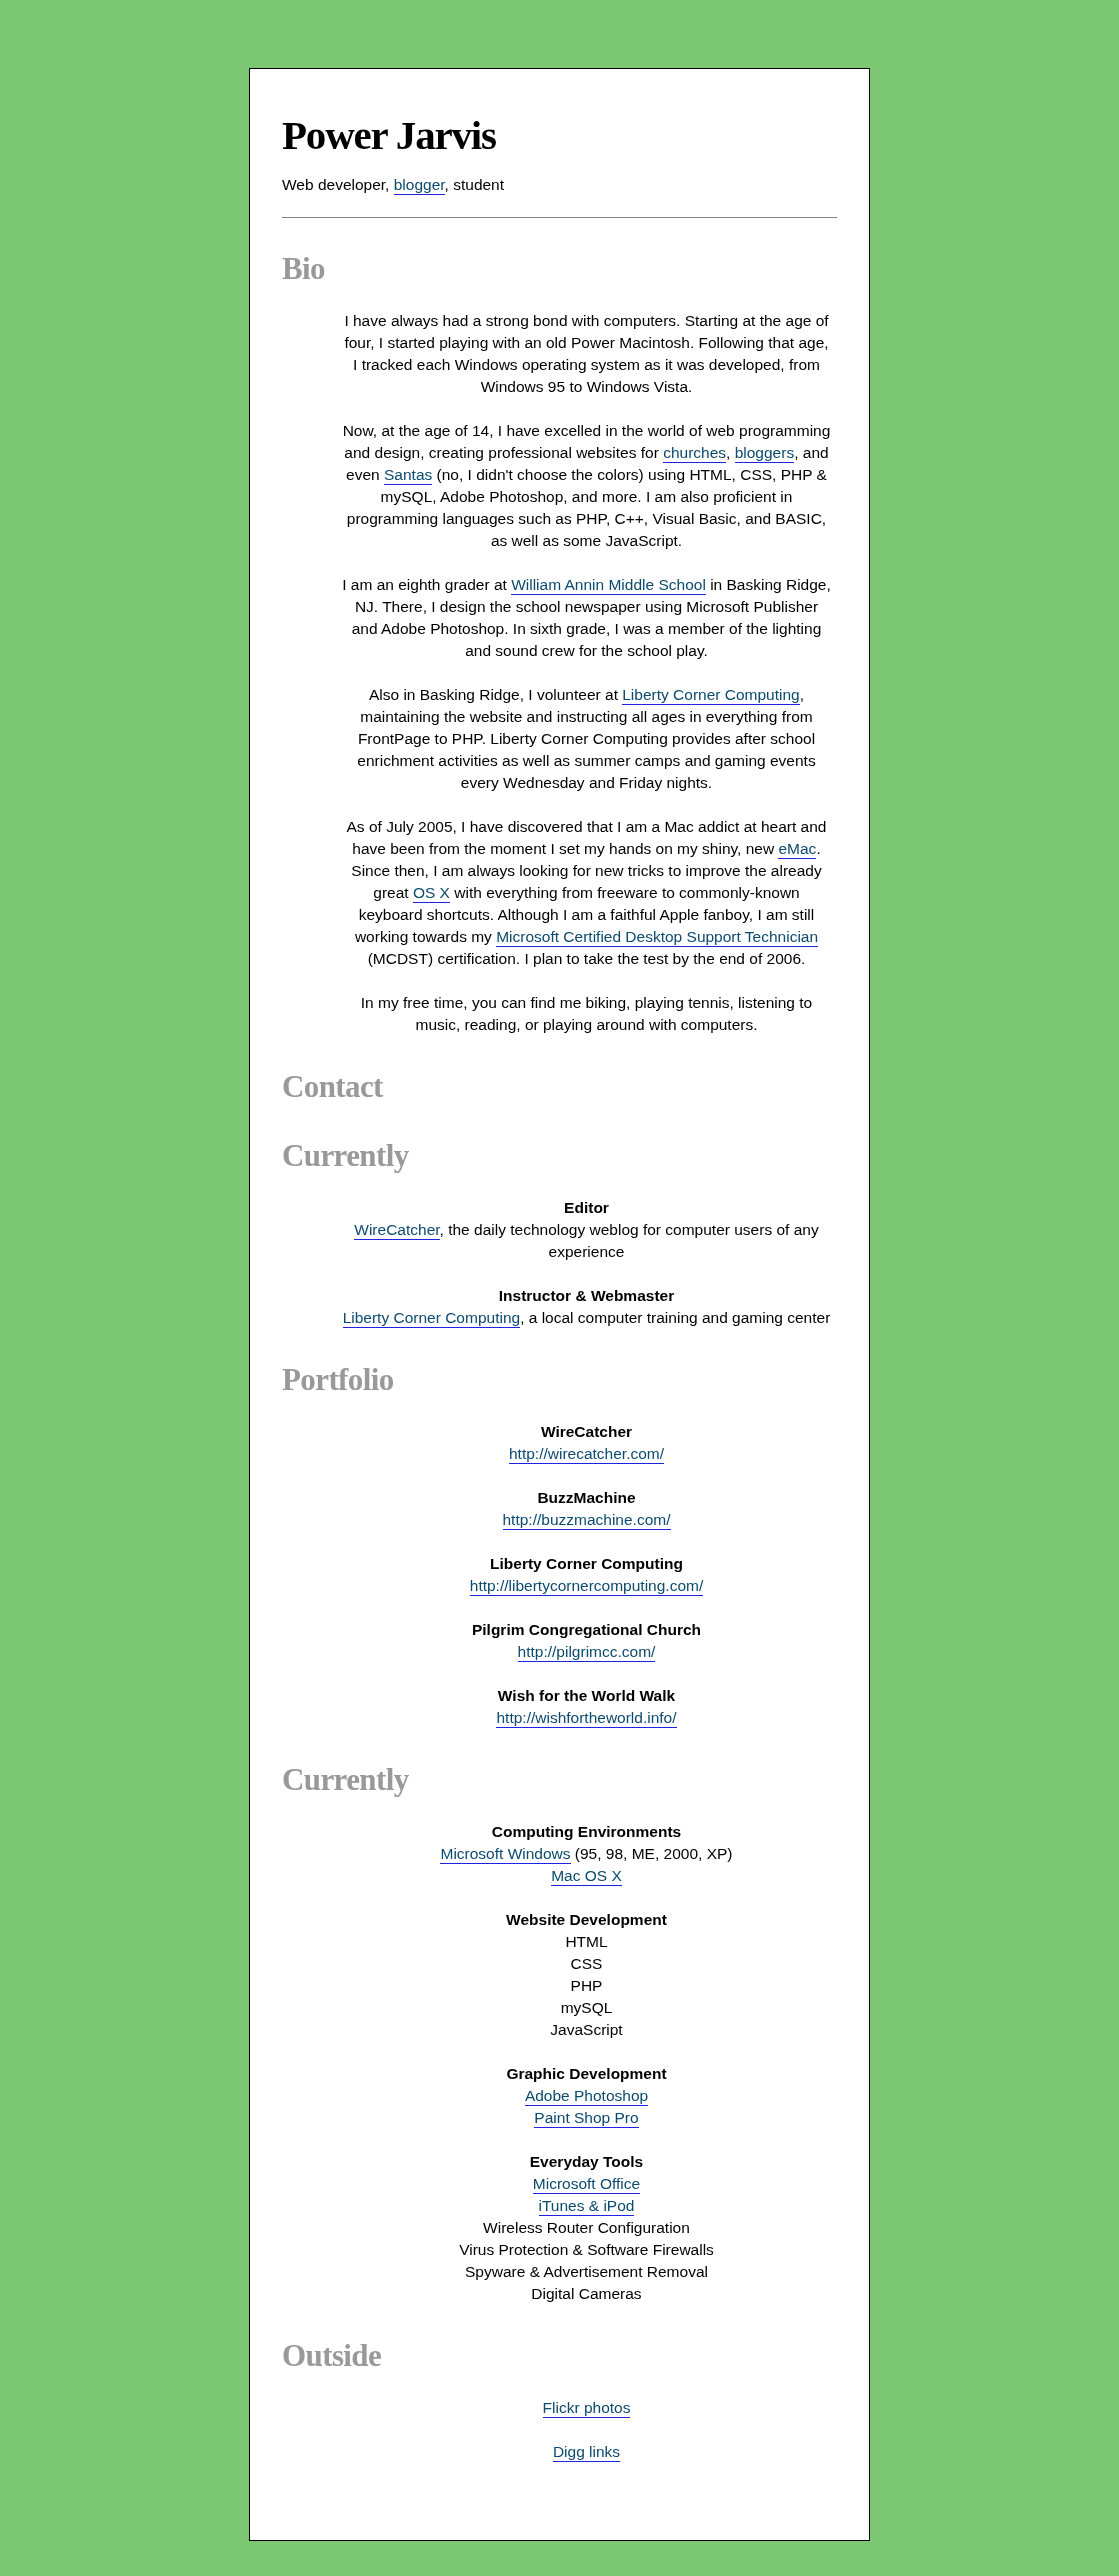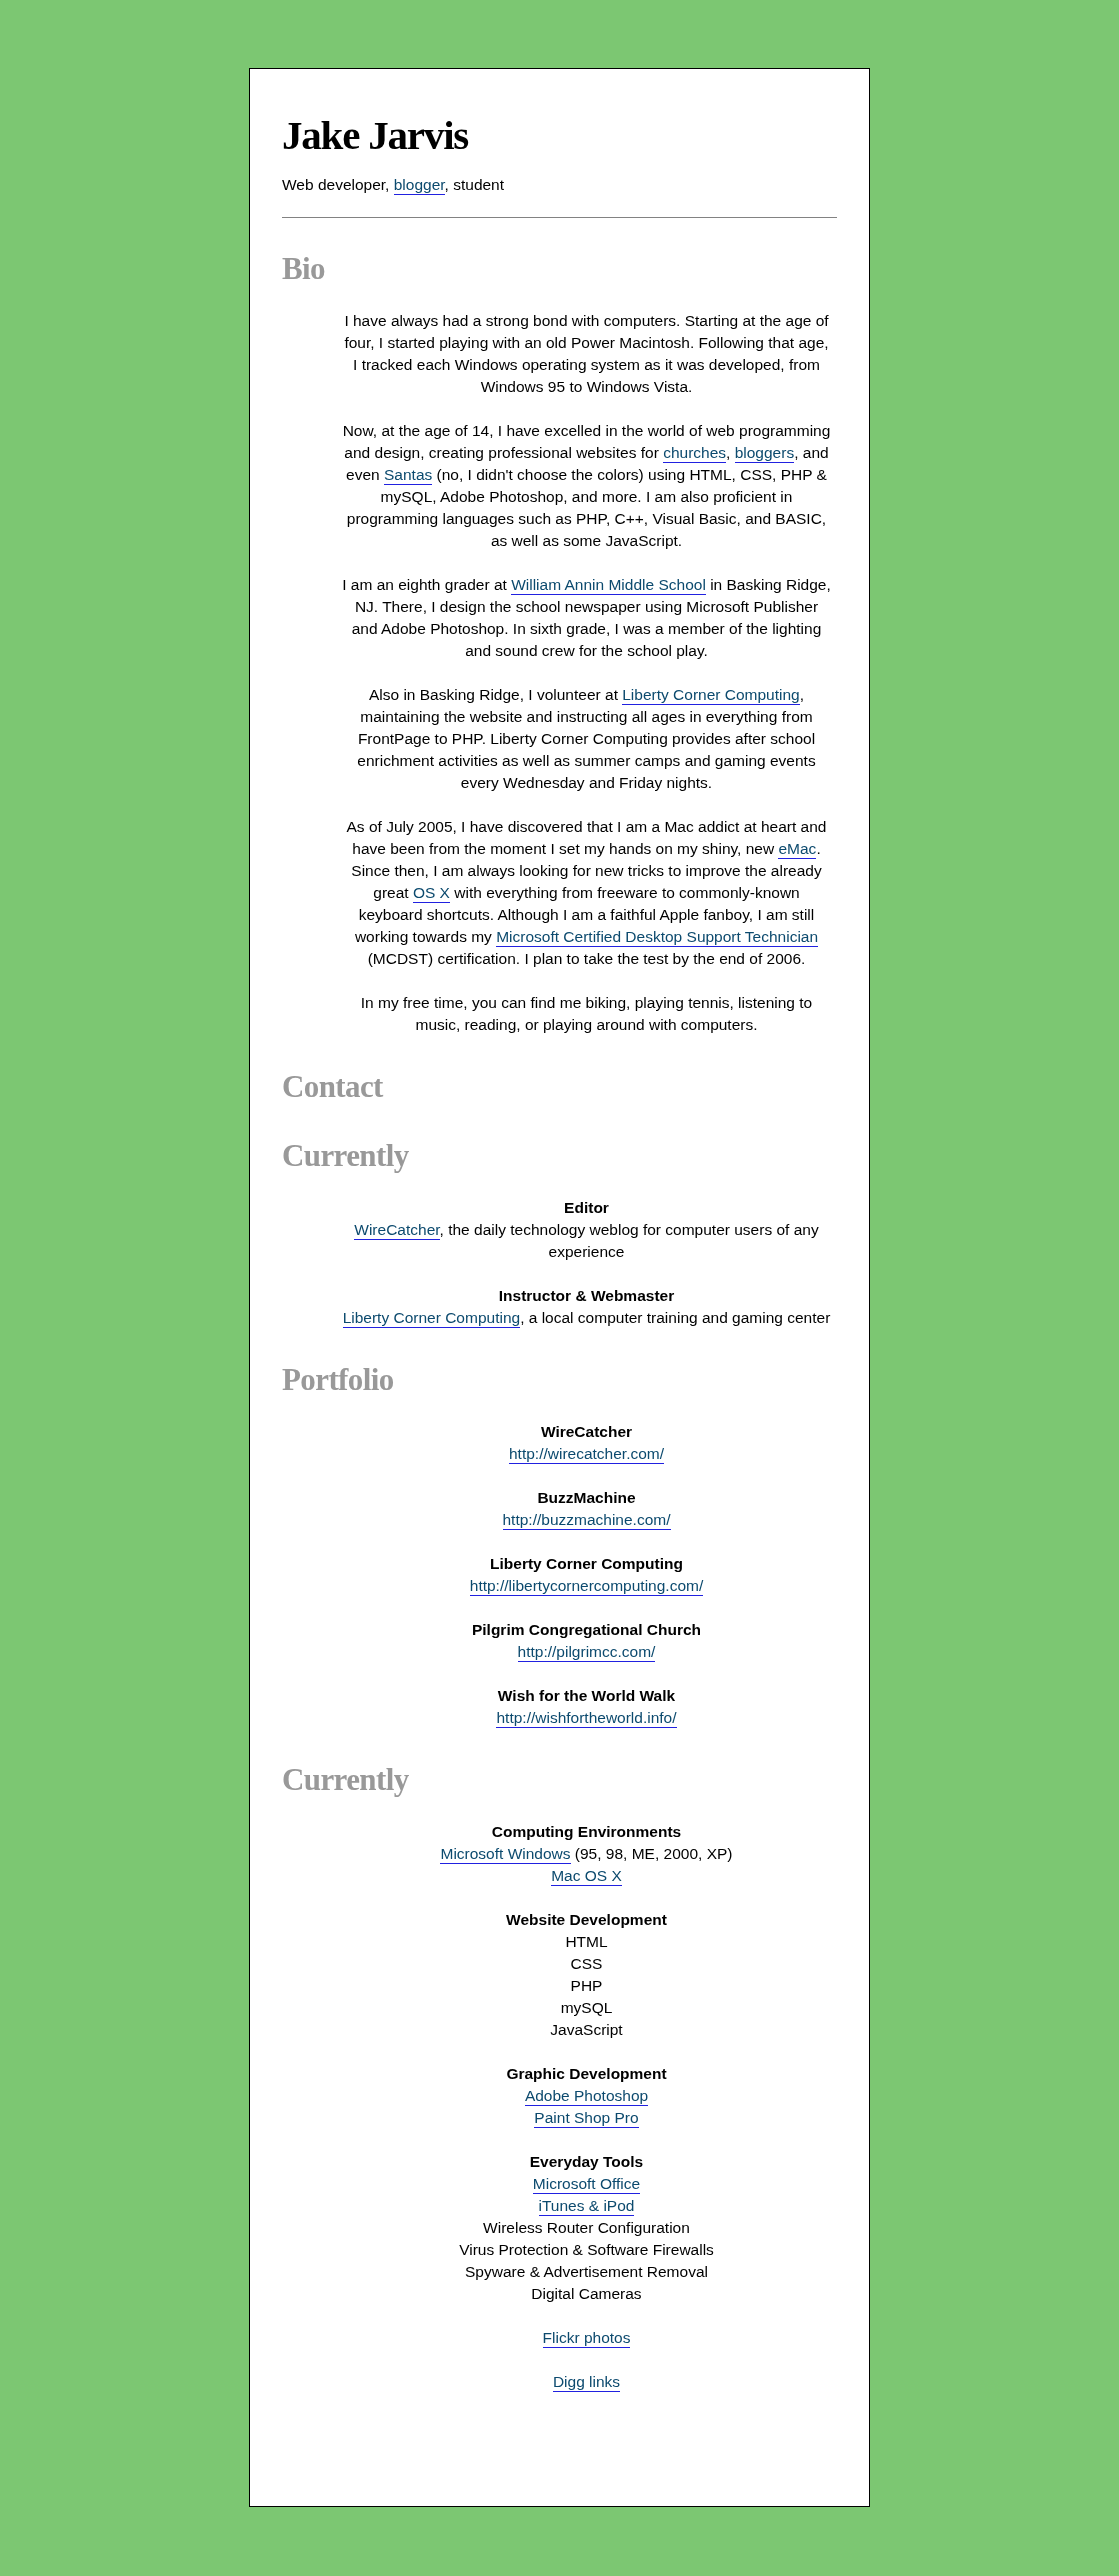--- a/index.html
+++ b/index.html
@@ -61,21 +61,21 @@
     border-bottom: 1.7px solid #2121e0;
     padding-bottom: 0.6px;
     cursor: pointer;
   }
 </style>
 </head>
 <body>
 
 <main class="card">
   <header>
-    <h1 class="name">Jake Jarvis</h1>
+    <h1 class="name">Power Jarvis</h1>
     <p class="tagline"><span>Web developer, </span><a href="#" class="lnk">blogger</a><span>, student</span></p>
     <hr class="divider">
   </header>
   <div id="sections">
       <section>
         <h2 class="section-heading">Bio</h2>
         <div class="section-body">
           <p class="block"><span>I have always had a strong bond with computers. Starting at the age of four, I started playing with an old Power Macintosh. Following that age, I tracked each Windows operating system as it was developed, from Windows 95 to Windows Vista.</span></p>
           <p class="block"><span>Now, at the age of 14, I have excelled in the world of web programming and design, creating professional websites for </span><a href="#" class="lnk">churches</a><span>, </span><a href="#" class="lnk">bloggers</a><span>, and even </span><a href="#" class="lnk">Santas</a><span> (no, I didn't choose the colors) using HTML, CSS, PHP &amp; mySQL, Adobe Photoshop, and more. I am also proficient in programming languages such as PHP, C++, Visual Basic, and BASIC, as well as some JavaScript.</span></p>
           <p class="block"><span>I am an eighth grader at </span><a href="#" class="lnk">William Annin Middle School</a><span> in Basking Ridge, NJ. There, I design the school newspaper using Microsoft Publisher and Adobe Photoshop. In sixth grade, I was a member of the lighting and sound crew for the school play.</span></p>
@@ -107,20 +107,21 @@
       <section>
         <h2 class="section-heading">Currently</h2>
         <div class="section-body">
           <p class="block"><strong>Computing Environments</strong><br><a href="#" class="lnk">Microsoft Windows</a><span> (95, 98, ME, 2000, XP)</span><br><a href="#" class="lnk">Mac OS X</a></p>
           <p class="block"><strong>Website Development</strong><br><span>HTML</span><br><span>CSS</span><br><span>PHP</span><br><span>mySQL</span><br><span>JavaScript</span></p>
           <p class="block"><strong>Graphic Development</strong><br><a href="#" class="lnk">Adobe Photoshop</a><br><a href="#" class="lnk">Paint Shop Pro</a></p>
           <p class="block"><strong>Everyday Tools</strong><br><a href="#" class="lnk">Microsoft Office</a><br><a href="#" class="lnk">iTunes &amp; iPod</a><br><span>Wireless Router Configuration</span><br><span>Virus Protection &amp; Software Firewalls</span><br><span>Spyware &amp; Advertisement Removal</span><br><span>Digital Cameras</span></p>
         </div>
       </section>
       <section>
+        <h2 class="section-heading">Outside</h2>
         <div class="section-body">
           <p class="block"><a href="#" class="lnk">Flickr photos</a></p>
           <p class="block"><a href="#" class="lnk">Digg links</a></p>
         </div>
       </section>
     </div>
 </main>
 
 
 </body></html>

